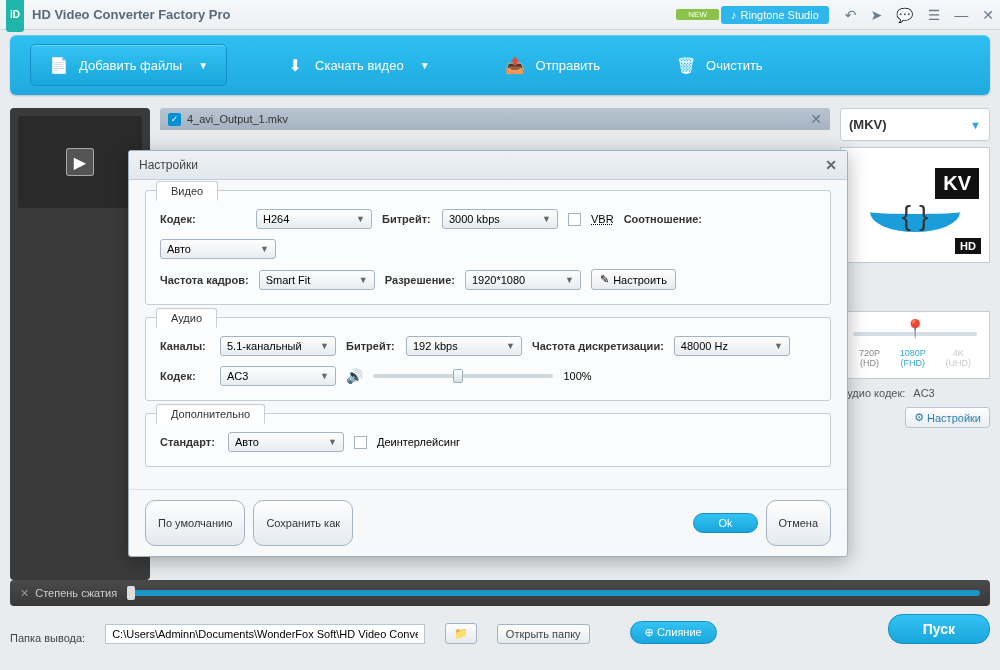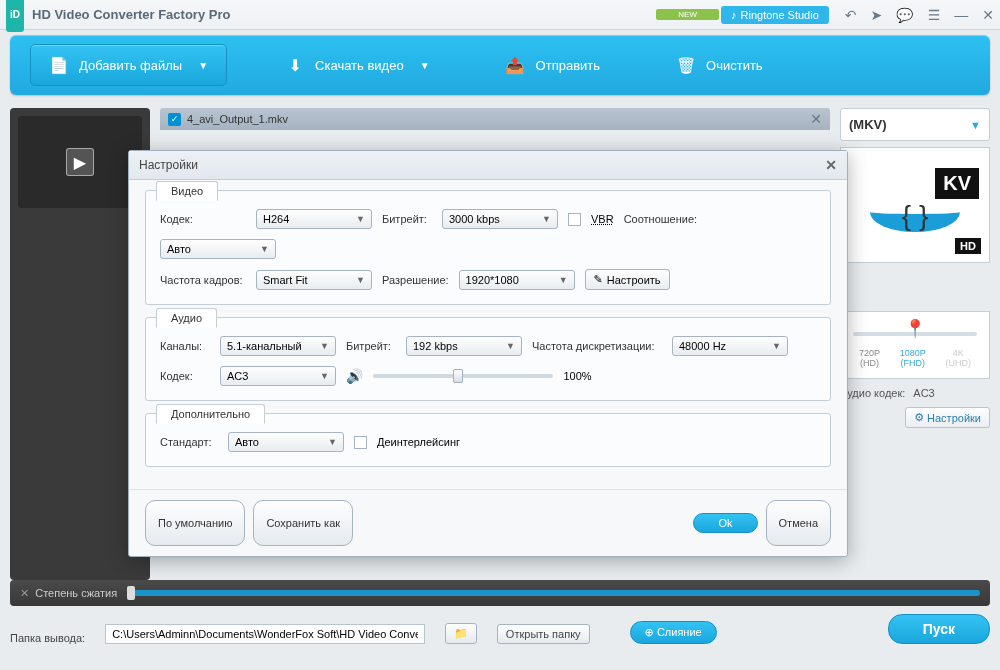--- a/index.html
+++ b/index.html
@@ -3,21 +3,21 @@
 <meta charset="utf-8">
 <style>
 * { margin: 0; padding: 0; box-sizing: border-box; font-family: Arial, sans-serif; }
 body { width: 1000px; height: 670px; background: #e8ecef; overflow: hidden; position: relative; }
 
 
 .titlebar { height: 30px; background: linear-gradient(#f5f7f9, #eef1f4); display: flex; align-items: center; padding: 0 6px; border-bottom: 1px solid #d0d5da; }
 .titlebar .logo { width: 18px; height: 34px; background: #1fb5a8; border-radius: 3px; margin-right: 8px; display: flex; align-items: center; justify-content: center; color: #fff; font-size: 10px; font-weight: bold; }
 .titlebar .title { color: #5a6a78; font-size: 13px; font-weight: bold; }
 .titlebar .spacer { flex: 1; }
-.titlebar .new-badge { background: #8bc34a; color: #fff; font-size: 8px; padding: 1px 22px; border-radius: 2px; margin-right: 2px; }
+.titlebar .new-badge { background: #8bc34a; color: #fff; font-size: 8px; padding: 1px 12px; border-radius: 2px; margin-right: 2px; }
 .titlebar .ringtone { background: #2fb6ea; color: #fff; font-size: 11px; padding: 3px 10px; border-radius: 3px; display: flex; align-items: center; gap: 4px; }
 .titlebar .winbtns { display: flex; gap: 14px; margin-left: 16px; color: #6a7a88; font-size: 14px; }
 .titlebar .winbtns span { cursor: pointer; }
 
 
 .toolbar { height: 60px; background: linear-gradient(#2ec0f1, #20a9e0); margin: 5px 10px; border-radius: 6px; display: flex; align-items: center; padding: 0 20px; gap: 40px; box-shadow: inset 0 1px 0 rgba(255,255,255,0.3), 0 1px 2px rgba(0,0,0,0.2); }
 .tbtn { background: linear-gradient(#33c3f3, #1aa6dc); border: 1px solid #1590c5; border-radius: 5px; color: #fff; padding: 10px 18px; display: flex; align-items: center; gap: 10px; font-size: 13px; cursor: pointer; box-shadow: inset 0 1px 0 rgba(255,255,255,0.3); }
 .tbtn .ticon { width: 20px; height: 20px; display: flex; align-items: center; justify-content: center; font-size: 16px; }
 .tbtn.noborder { background: transparent; border: none; box-shadow: none; }
 .tbtn .chev { margin-left: 6px; font-size: 10px; }
@@ -70,21 +70,21 @@
 
 .modal { position: absolute; left: 128px; top: 150px; width: 720px; background: #f6f8fa; border: 1px solid #9fb0c0; box-shadow: 0 4px 20px rgba(0,0,0,0.3); border-radius: 3px; }
 .modal-title { background: linear-gradient(#edf1f5, #e2e8ee); padding: 6px 10px; font-size: 12px; color: #444; display: flex; align-items: center; border-bottom: 1px solid #c5cdd5; }
 .modal-title .mclose { margin-left: auto; font-size: 14px; color: #666; cursor: pointer; font-weight: bold; }
 .modal-body { padding: 10px 16px; }
 
 .section { border: 1px solid #c5cdd5; border-radius: 3px; background: #fbfcfd; margin-bottom: 12px; position: relative; padding: 18px 14px 14px 14px; }
 .section .stab { position: absolute; top: -10px; left: 10px; background: #fff; border: 1px solid #c5cdd5; border-bottom: 1px solid #fff; border-radius: 3px 3px 0 0; padding: 3px 14px; font-size: 11px; color: #333; }
 .srow { display: flex; align-items: center; gap: 10px; margin-bottom: 10px; flex-wrap: wrap; }
 .srow:last-child { margin-bottom: 0; }
-.slabel { font-size: 11px; color: #333; min-width: 86px; }
+.slabel { font-size: 11px; color: #333; min-width: 86px; font-weight: bold; }
 .sselect { background: linear-gradient(#fefefe, #e8ecf0); border: 1px solid #a5b3c2; border-radius: 3px; padding: 3px 6px; font-size: 11px; min-width: 116px; display: flex; align-items: center; justify-content: space-between; cursor: pointer; }
 .sselect .schev { font-size: 9px; color: #666; }
 .scheck { width: 13px; height: 13px; border: 1px solid #a5b3c2; background: #fff; }
 .sbtn-icon { background: linear-gradient(#fefefe, #e8ecf0); border: 1px solid #a5b3c2; border-radius: 3px; padding: 3px 8px; font-size: 11px; display: flex; align-items: center; gap: 4px; cursor: pointer; }
 .vol-icon { font-size: 14px; color: #333; }
 .vol-slider { width: 180px; height: 4px; background: #d0d8e0; border-radius: 2px; position: relative; }
 .vol-handle { position: absolute; left: 80px; top: -5px; width: 10px; height: 14px; background: linear-gradient(#fff, #d8dfe6); border: 1px solid #9fb0c0; border-radius: 2px; }
 
 .modal-footer { display: flex; align-items: center; padding: 10px 16px; border-top: 1px solid #dde3e9; gap: 8px; }
 .fbtn { background: linear-gradient(#fefefe, #e5eaef); border: 1px solid #a5b3c2; border-radius: 10px; padding: 16px 12px; font-size: 11px; cursor: pointer; color: #333; }

